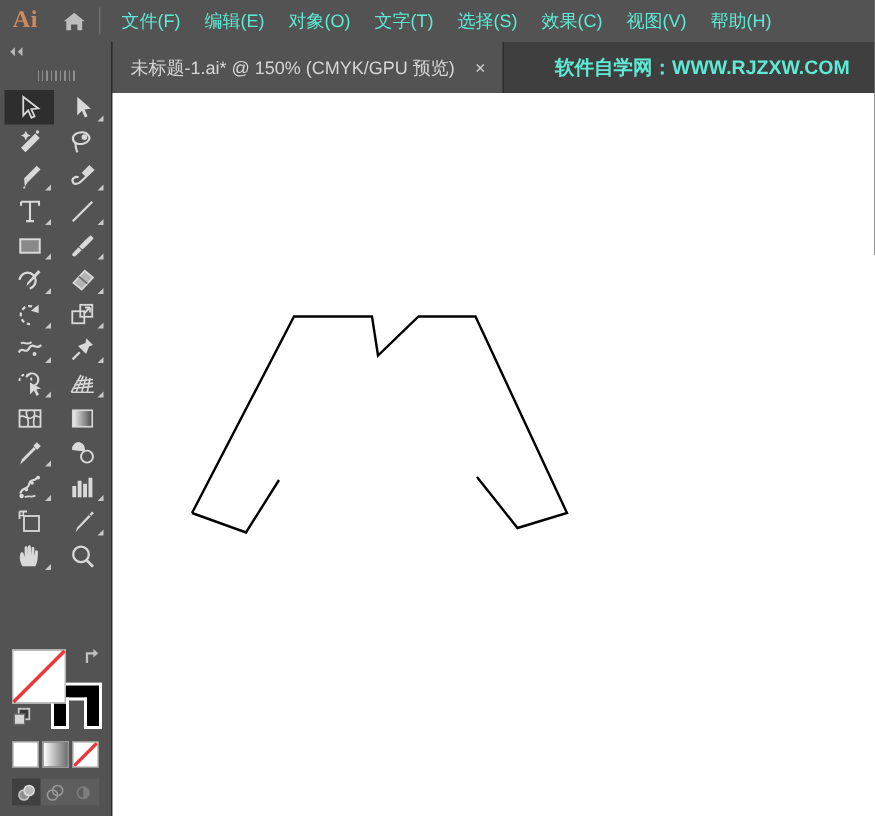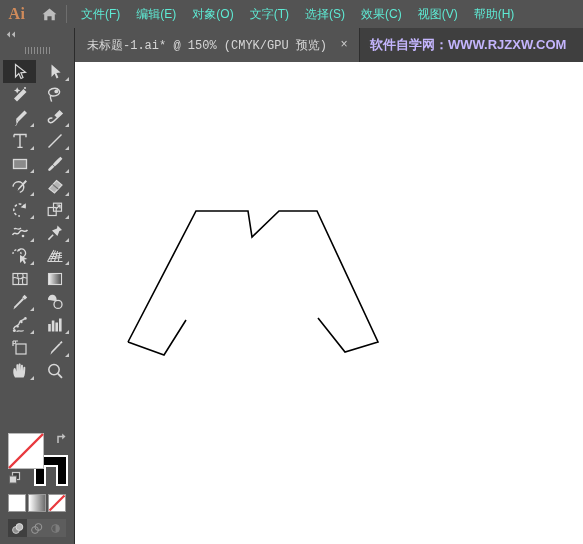--- a/index.html
+++ b/index.html
@@ -34,31 +34,31 @@
   }
 
   
   .tabbar {
     position: absolute; left: 0; top: 28px; width: 583px; height: 34px;
     background: #3f3f3f;
   }
   .doc-tab {
     position: absolute; left: 75px; top: 0; height: 34px;
     background: #535353; display: flex; align-items: center;
-    padding: 0 8px 0 12px; border-right: 1px solid #2e2e2e; font-family: Liberation Mono, monospace;
+    padding: 0 8px 0 12px; border-right: 1px solid #2e2e2e;
   }
   .doc-tab-label { color: #d6d6d6; font-size: 12px; white-space: nowrap; }
   .tab-close {
     margin-left: 10px; color: #cfcfcf; font-size: 12px; width: 14px;
     text-align: center; line-height: 14px;
   }
   .watermark {
     position: absolute; left: 370px; top: 0; height: 34px;
     display: flex; align-items: center;
-    color: #c4b5fd; font-size: 13px; font-weight: bold; white-space: nowrap;
+    color: #5eead4; font-size: 13px; font-weight: bold; white-space: nowrap;
   }
 
   
   .toolpanel {
     position: absolute; left: 0; top: 28px; width: 75px; height: 516px;
     background: #535353; border-right: 1px solid #2b2b2b;
   }
   .tp-collapse {
     position: absolute; left: 0; top: 0; width: 75px; height: 13px;
     display: flex; align-items: center; padding-left: 5px;

